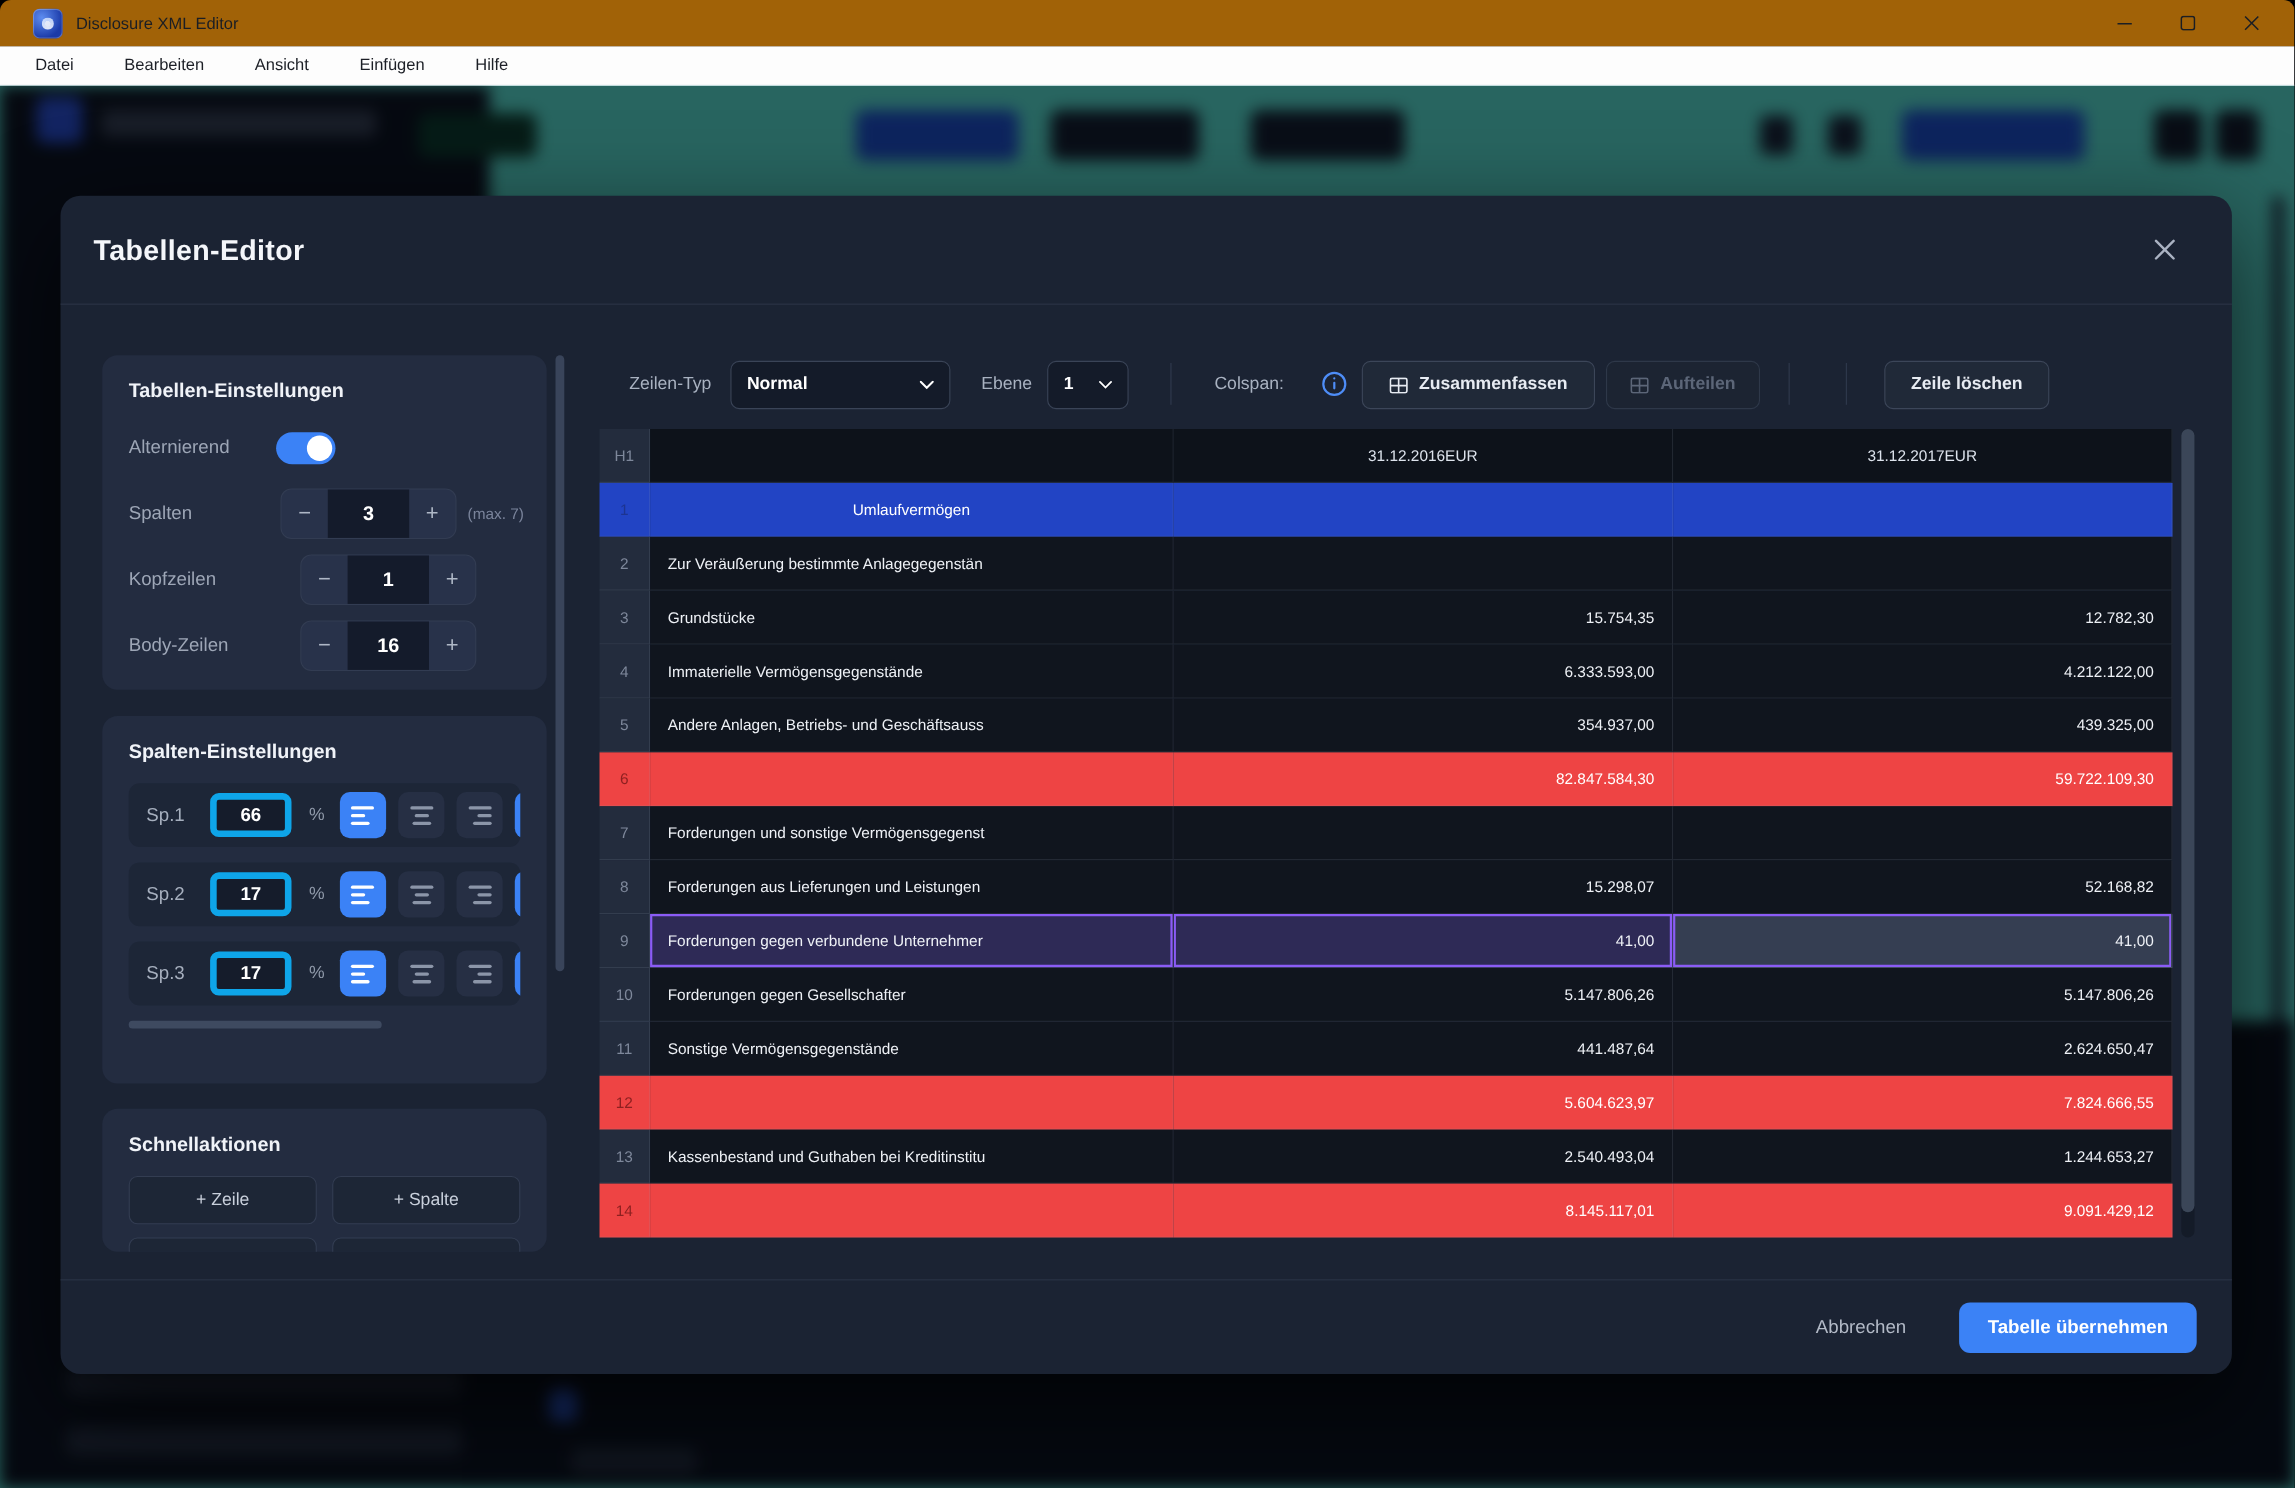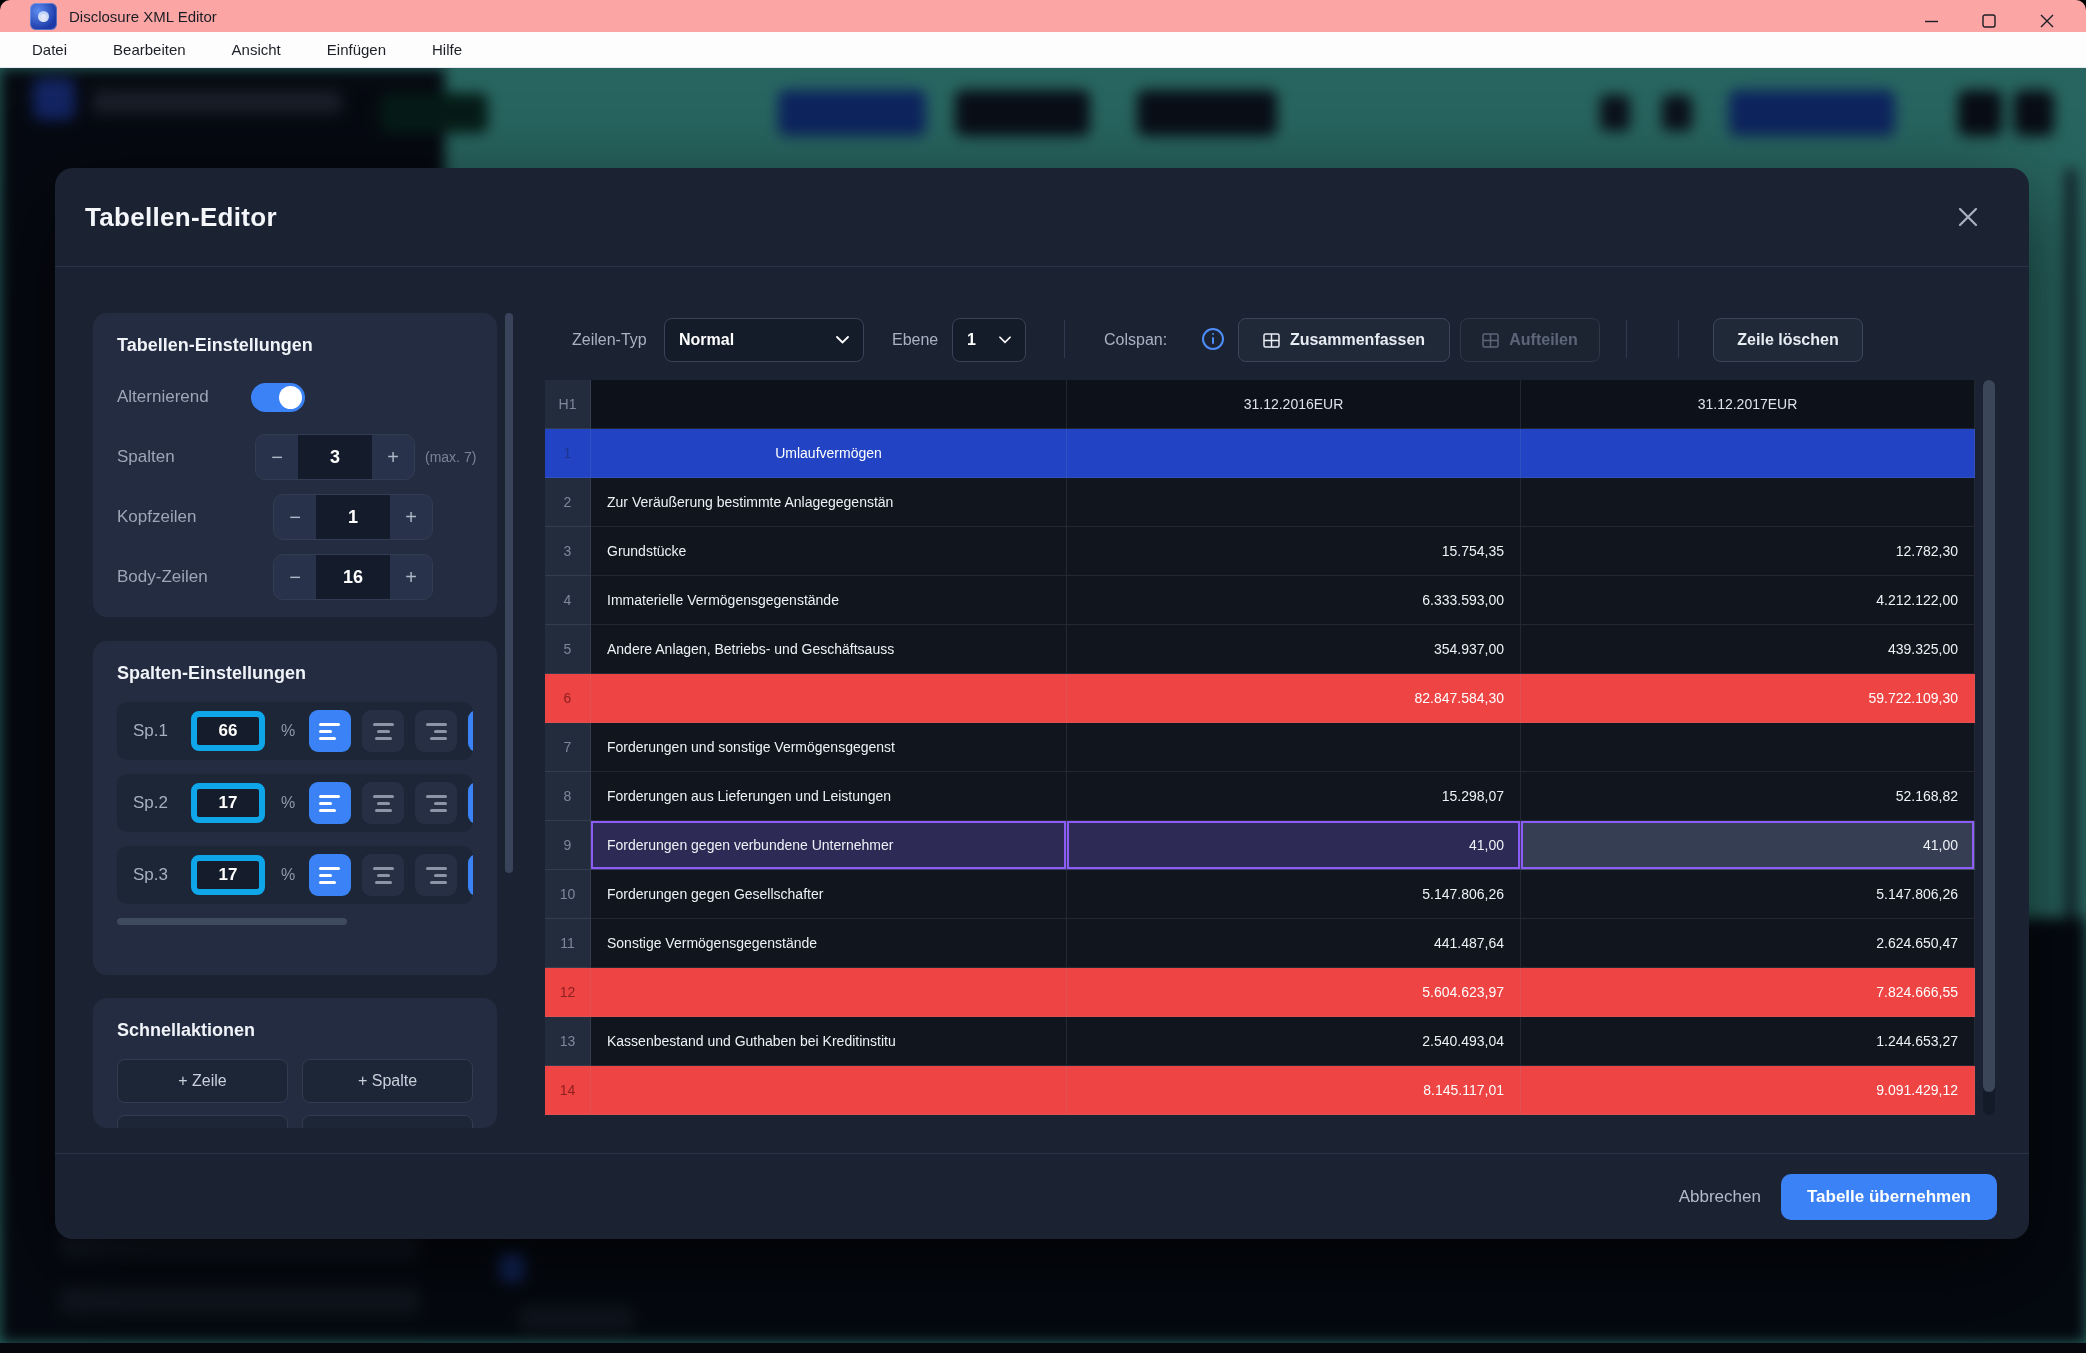--- a/index.html
+++ b/index.html
@@ -1,20 +1,20 @@
 <!DOCTYPE html>
 <html><head>
 <meta charset="utf-8">
 <style>
   html,body{margin:0;padding:0;background:#000;}
   *{box-sizing:border-box;font-family:"Liberation Sans", sans-serif;}
   .window{position:relative;width:2086px;height:1353px;overflow:hidden;border-radius:10px 10px 0 0;background:#05070c;}
 
   
-  .titlebar{position:relative;height:32px;background:#fca5a5;display:flex;align-items:center;padding:0 16px;}
+  .titlebar{position:relative;height:42px;background:#a16207;display:flex;align-items:center;padding:0 16px;}
   .app-icon{width:27px;height:27px;border-radius:6px;margin-left:14px;
     background:radial-gradient(circle at 30% 30%, #5d8cf0, #1b3aa8 70%);
     box-shadow:inset 0 0 0 1px rgba(255,255,255,.25);}
   .app-icon::after{content:"";display:block;width:11px;height:11px;margin:8px auto;border-radius:50%;
     background:radial-gradient(circle,#fff 0 30%,transparent 32%),conic-gradient(#cfe0ff,#ffffff,#cfe0ff);opacity:.85;}
   .title-text{margin-left:12px;font-size:15px;color:#1b1e24;}
   .win-controls{position:absolute;right:10px;top:0;height:42px;display:flex;}
   .wc{width:58px;height:42px;display:flex;align-items:center;justify-content:center;color:#1b1e24;}
   .wc svg{display:block;}
   .menubar{height:36px;background:#fdfdfd;display:flex;align-items:center;gap:30px;padding:0 16px;border-bottom:1px solid #e6e9ef;}
@@ -96,21 +96,21 @@
   .r-blue .c1{justify-content:center;}
   .r-blue .num{background:#2244c4;color:#1d3490;}
   .r-red .cell{background:#ee4444;color:#fff;}
   .r-red .num{background:#ee4444;color:#8e2020;}
   .r-selected .cell{background:#2e2a56;box-shadow:inset 0 0 0 2px #8b5cf6;}
   .r-selected .c3{background:#353e52;}
   .tbl-scroll{position:absolute;left:1438px;top:212px;width:12px;height:735px;border-radius:6px;background:#141b28;}
   .tbl-thumb{width:12px;height:712px;border-radius:6px;background:#3b4658;}
 
   
-  .modal-footer{position:absolute;left:0;right:0;bottom:0;height:86px;border-top:1px solid #2a3447;display:flex;align-items:center;justify-content:flex-end;gap:20px;padding-right:32px;}
+  .modal-footer{position:absolute;left:0;right:0;bottom:0;height:86px;border-top:1px solid #2a3447;display:flex;align-items:center;justify-content:flex-end;gap:48px;padding-right:32px;}
   .cancel-btn{font-size:17px;color:#b3bac7;cursor:pointer;}
   .apply-btn{height:46px;padding:0 26px;background:#3b82f6;border-radius:10px;color:#fff;font-size:17px;font-weight:700;display:flex;align-items:center;cursor:pointer;}
 </style>
 </head>
 <body>
 
 <div class="window">
 
   <div class="titlebar">
     <div class="app-icon"></div>

